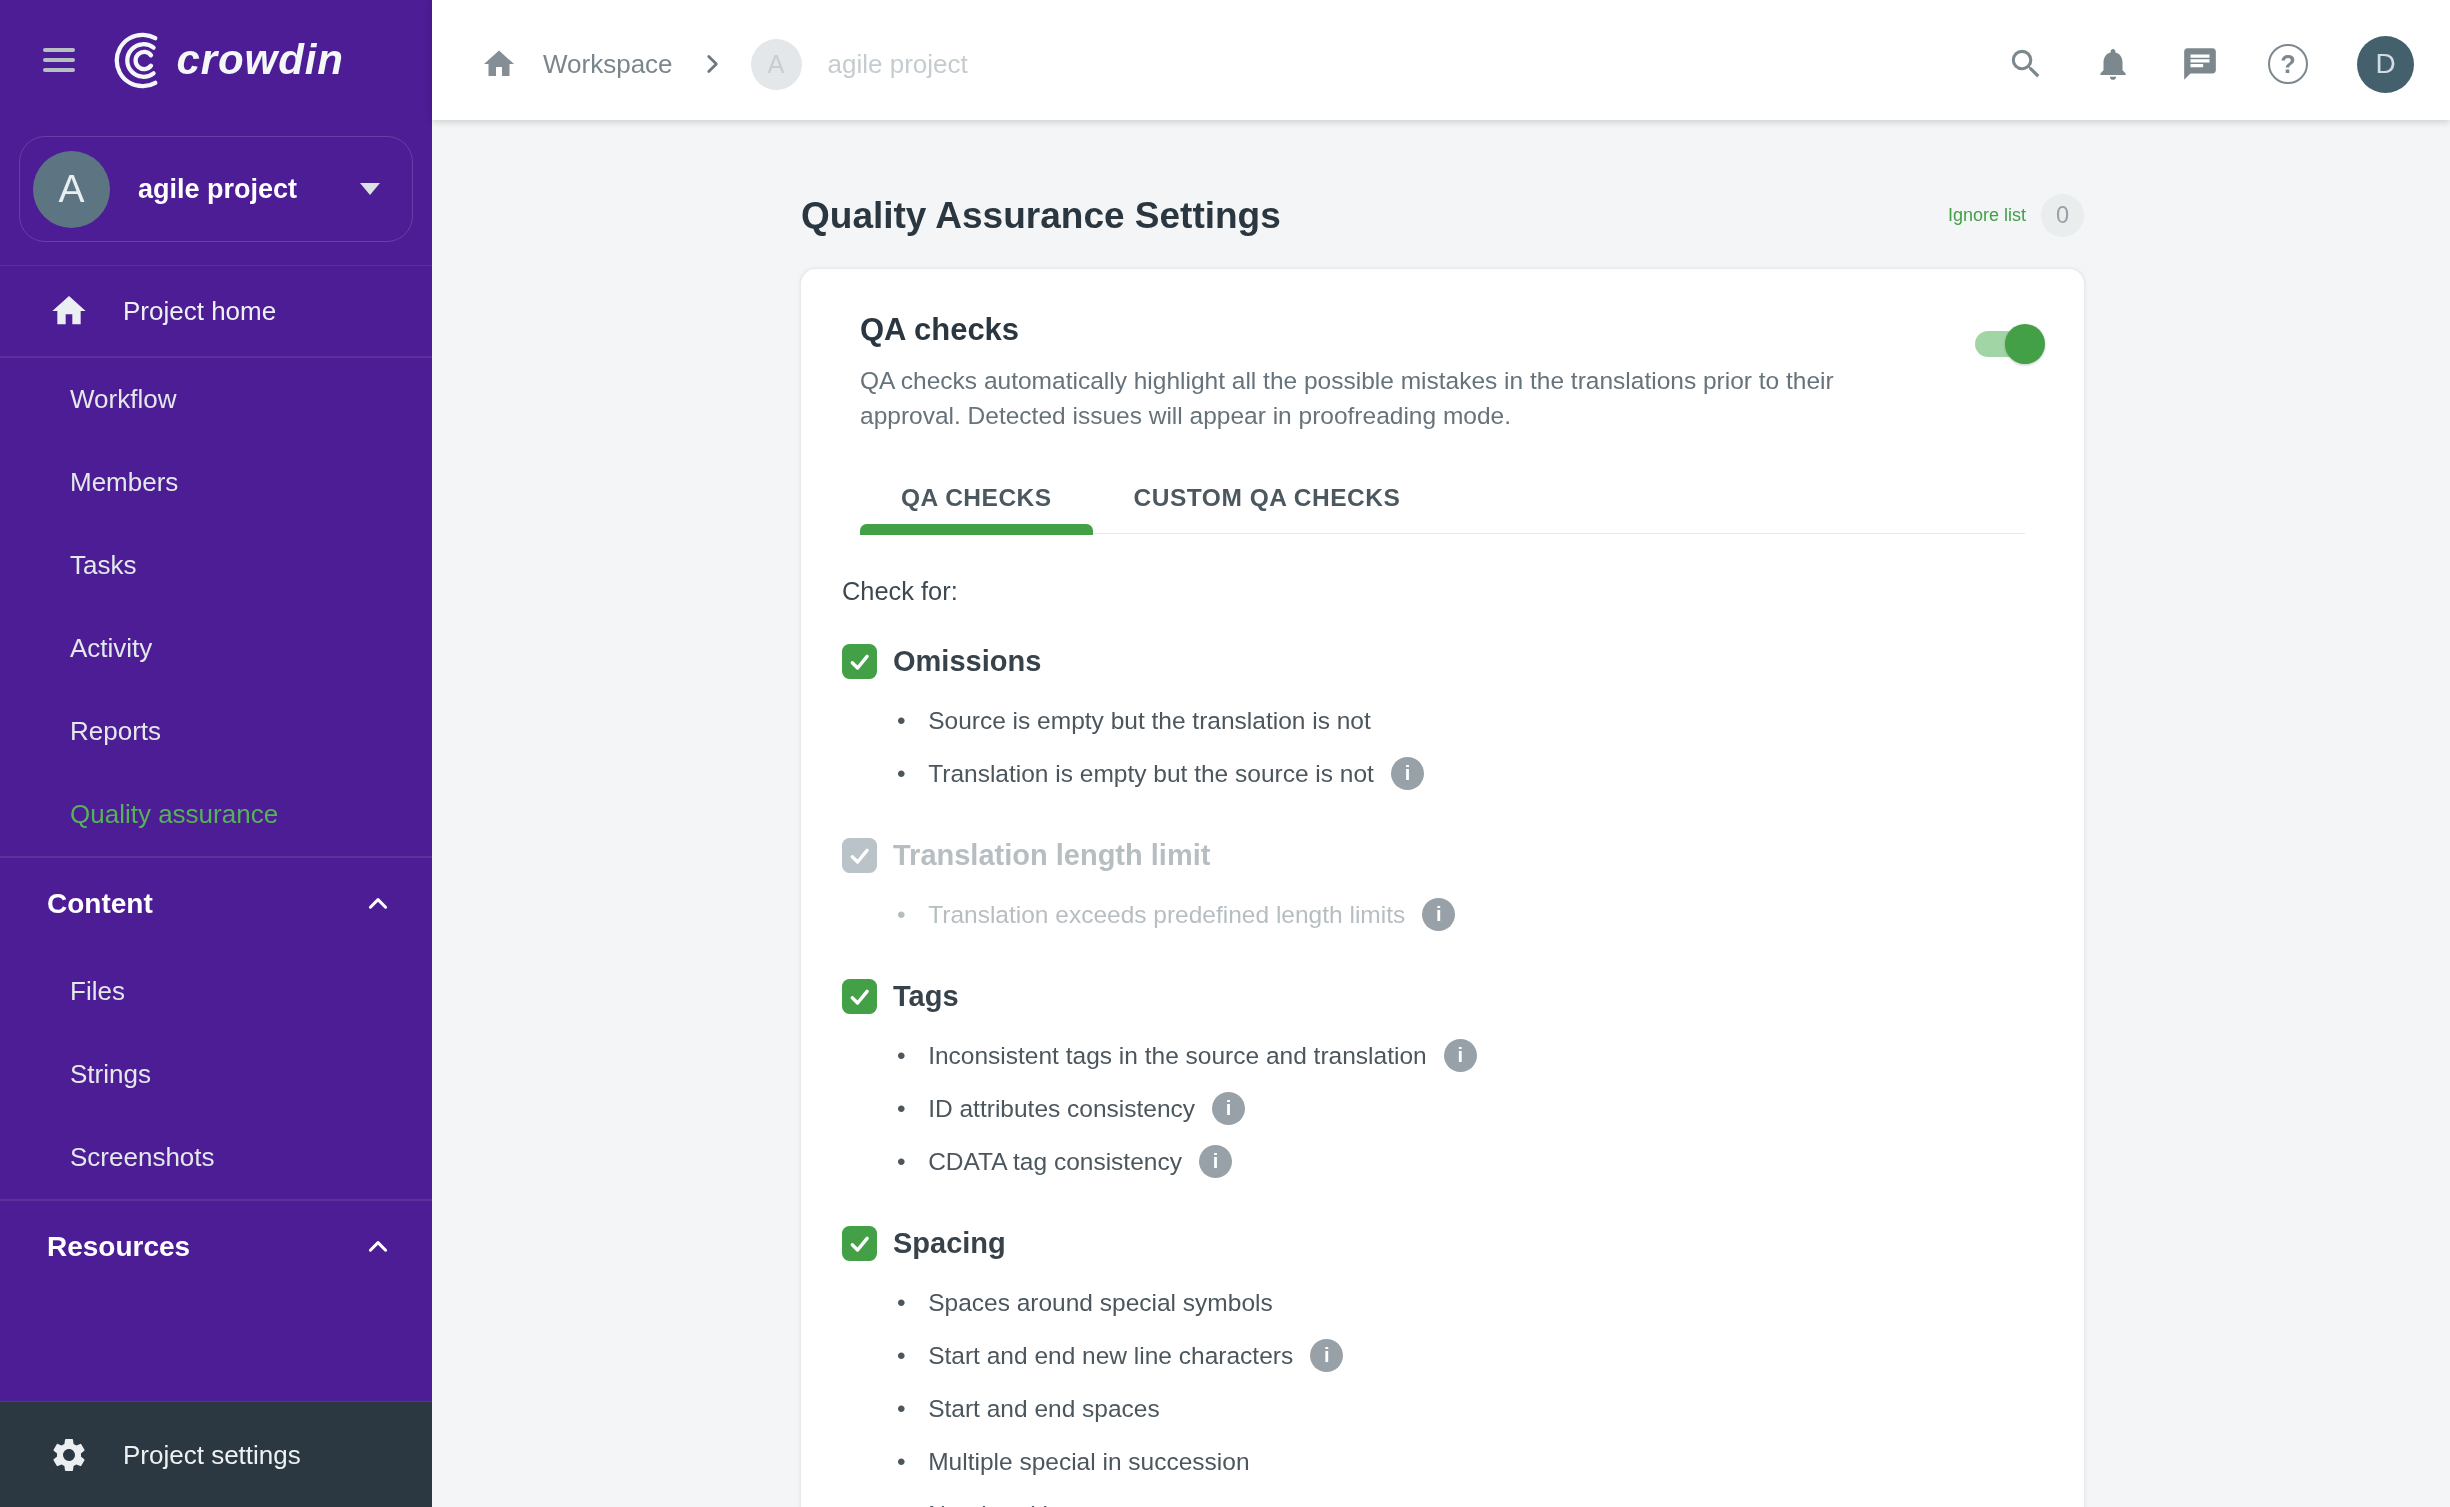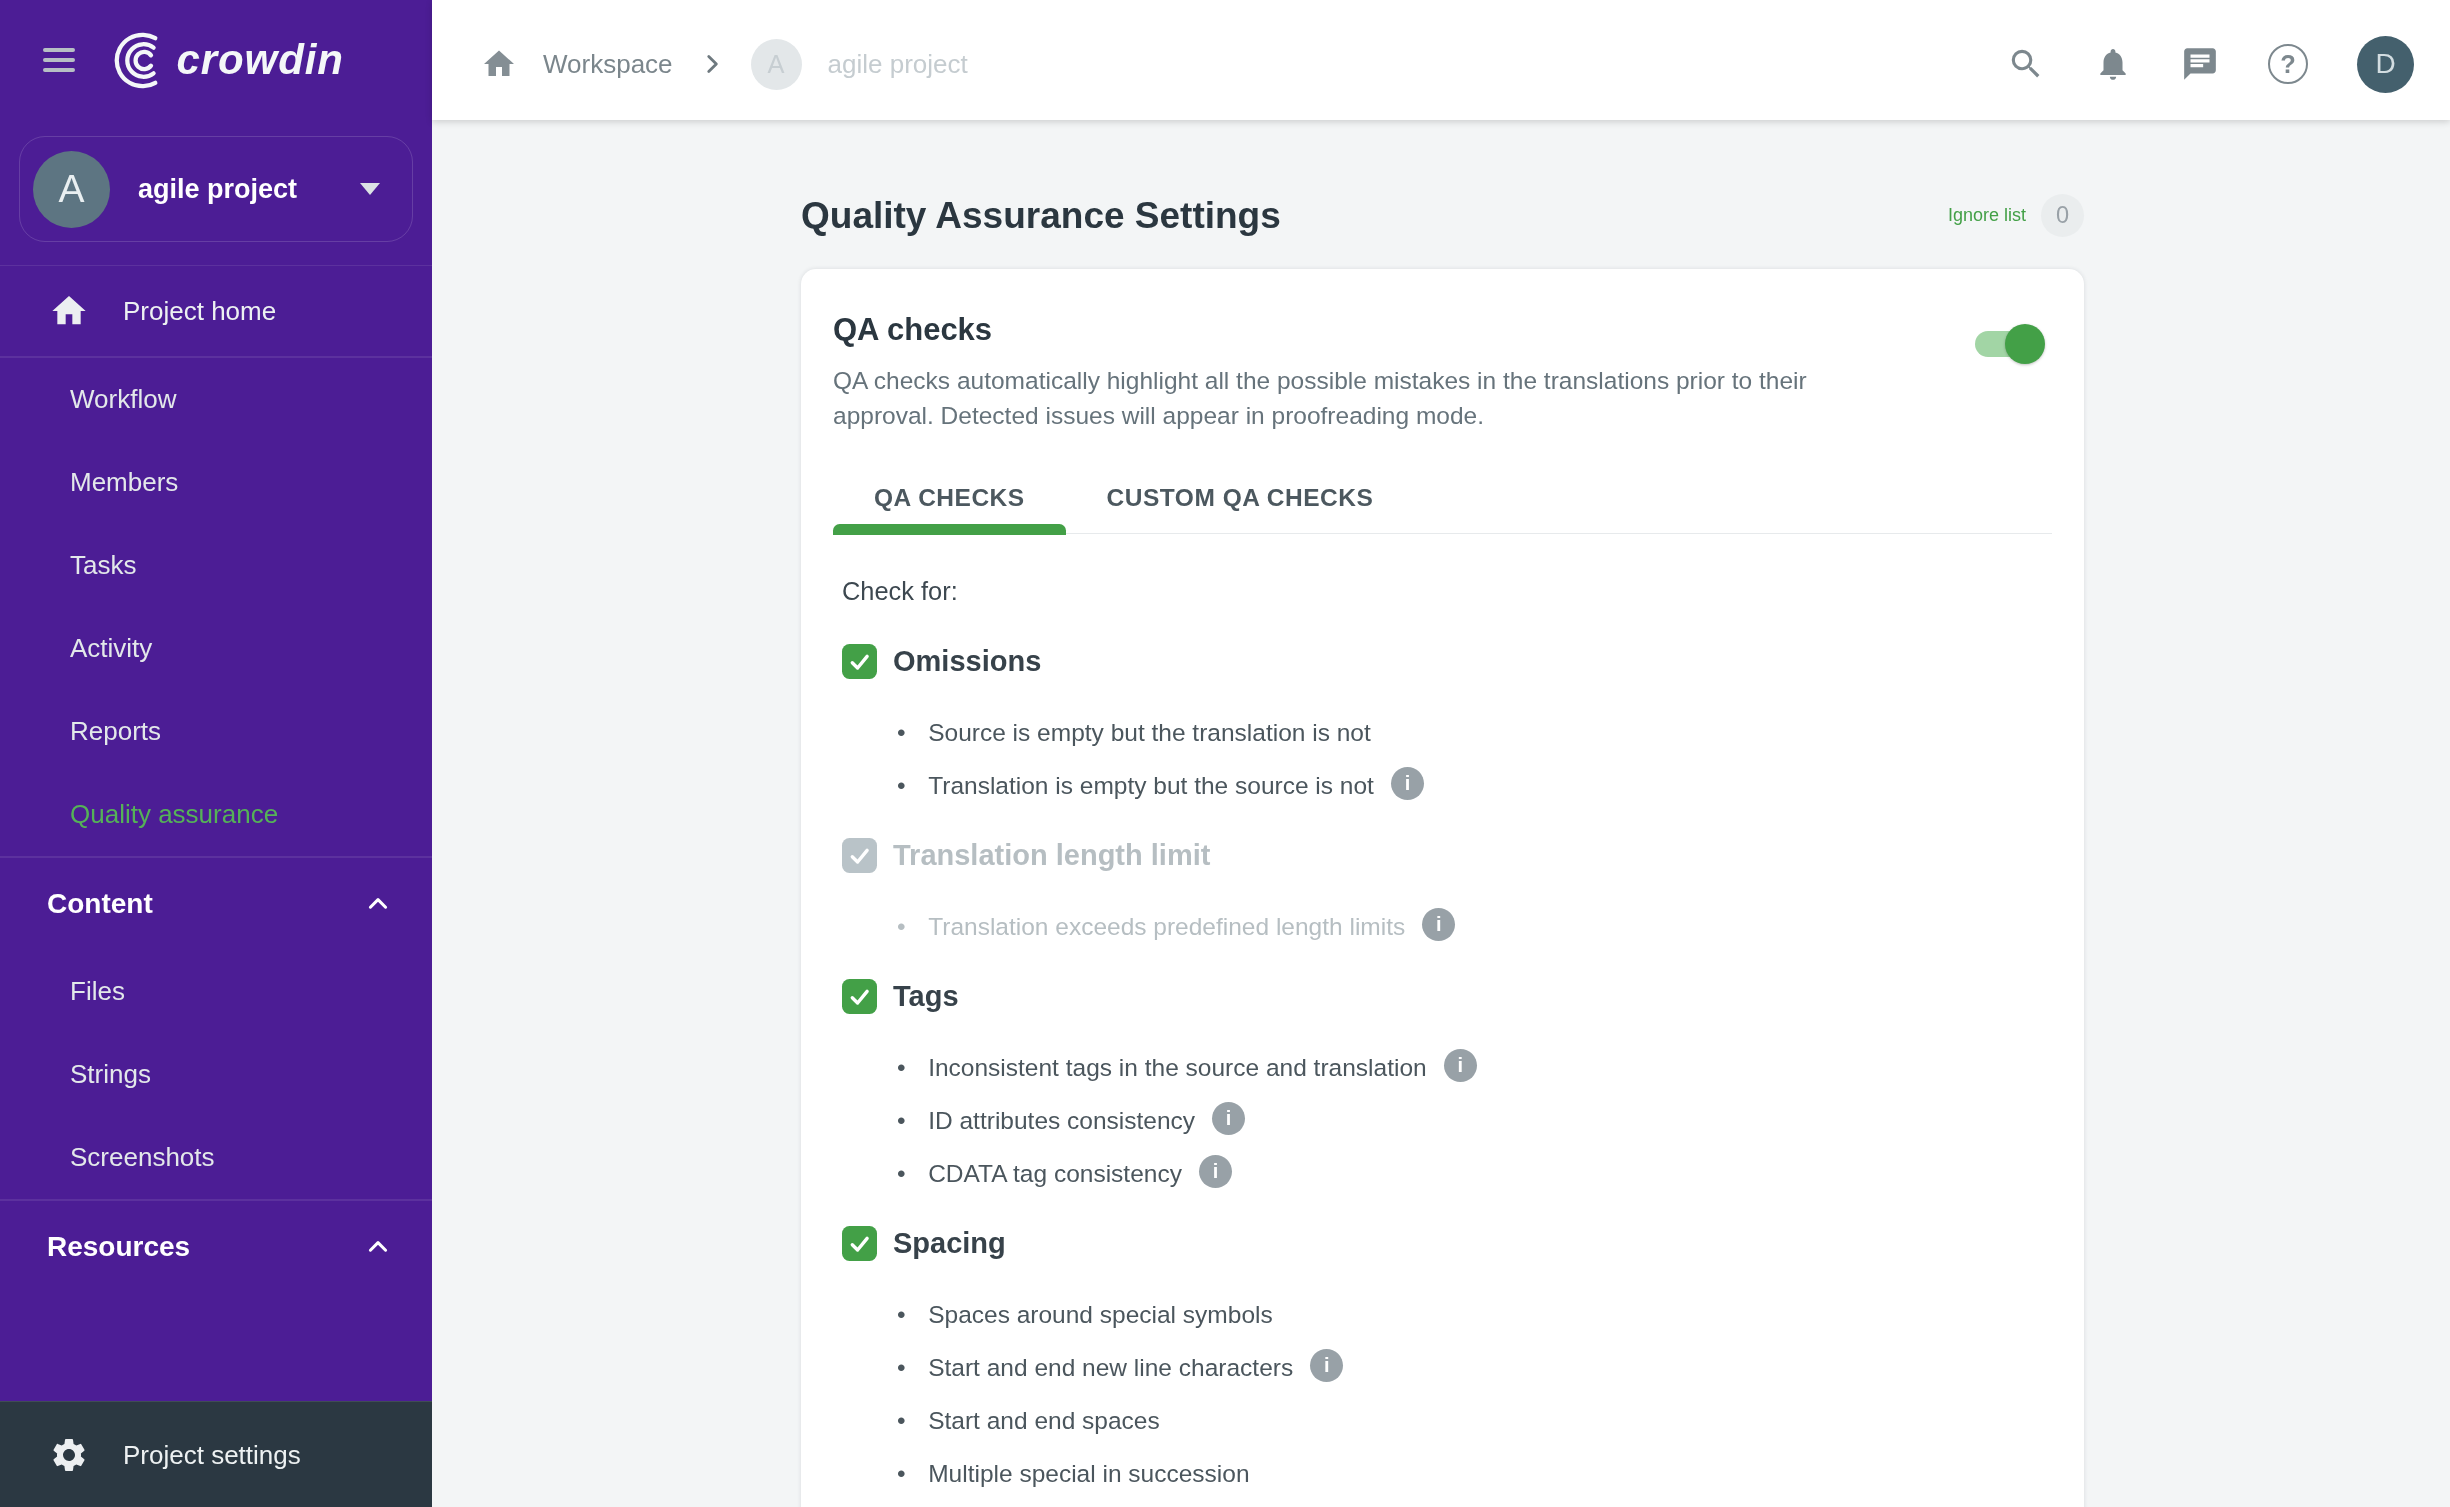--- a/index.html
+++ b/index.html
@@ -49,42 +49,42 @@
     display:flex; align-items:center; justify-content:center; cursor:pointer; }
   .content { flex:1; background:#f3f5f6; padding-top:74px; overflow:hidden; }
   .content-inner { width:1283px; margin-left:369px; }
   .page-head { display:flex; align-items:center; justify-content:space-between; }
   .page-title { font-size:37px; font-weight:700; color:#2b3740; }
   .ignore-list { display:flex; align-items:center; gap:15px; cursor:pointer; }
   .ignore-link { font-size:18px; color:#43a047; }
   .count-badge { width:43px; height:43px; border-radius:50%; background:#eaedee; color:#99a1a7; font-size:23.6px;
     display:flex; align-items:center; justify-content:center; }
   .card { margin-top:32px; background:#ffffff; border-radius:15px; box-shadow:0 0.9px 4.7px rgba(40,50,60,0.13); }
-  .card-header { padding:43px 32px 0; position:relative; }
+  .card-header { padding:43px 59px 0; position:relative; }
   .card-title { font-size:31px; font-weight:700; color:#2b3740; }
   .card-desc { margin-top:15px; font-size:24.5px; line-height:35px; color:#66737b; max-width:1079px; }
   .toggle { position:absolute; top:62px; right:43px; width:66px; height:26px; background:#a2d5a5; border-radius:13px; cursor:pointer; }
   .toggle-knob { position:absolute; right:-3.8px; top:-6.6px; width:40px; height:40px; border-radius:50%; background:#43a047;
     box-shadow:0 0.9px 2.8px rgba(0,0,0,0.25); }
   .tabs { display:flex; margin-top:30px; border-bottom:1.9px solid #e7eaec; }
   .tab { height:70px; display:flex; align-items:center; padding:0 41px; font-size:24.5px; font-weight:700; color:#4c585f;
     letter-spacing:0.5px; position:relative; cursor:pointer; }
   .tab.active::after { content:''; position:absolute; left:0; right:0; bottom:-1.9px; height:11.3px; background:#43a047;
     border-radius:6.6px 6.6px 0 0; }
   .card-body { padding:43px 41px 66px; }
   .check-for { font-size:25.4px; color:#3d4850; }
   .qa-group { margin-top:38px; }
   .group-head { display:flex; align-items:center; }
   .checkbox { width:35px; height:35px; border-radius:7.5px; background:#43a047; display:flex; align-items:center;
     justify-content:center; cursor:pointer; flex:none; }
   .qa-group.disabled .checkbox { background:#b9c3c8; }
   .group-title { font-size:29px; font-weight:700; color:#37424a; margin-left:16px; }
   .qa-group.disabled .group-title { color:#b6bec2; }
   .group-items { list-style:none; margin-top:15px; padding-left:55px; }
-  .group-items li { display:flex; align-items:flex-end; font-size:24.5px; color:#4b565d; height:53px; }
+  .group-items li { display:flex; align-items:center; font-size:24.5px; color:#4b565d; height:53px; }
   .group-items li::before { content:'•'; color:inherit; margin-right:22.6px; font-size:24.5px; }
   .qa-group.disabled .group-items li { color:#b6bec2; }
   .info-icon { width:33px; height:33px; border-radius:50%; background:#98a1a7; color:#ffffff; font-size:20px;
     font-weight:700; font-style:normal; display:flex; align-items:center; justify-content:center; margin-left:17px; cursor:pointer; flex:none; }
 </style>
 </head>
 <body>
 
 <div class="sidebar">
   <div class="logo-row">

